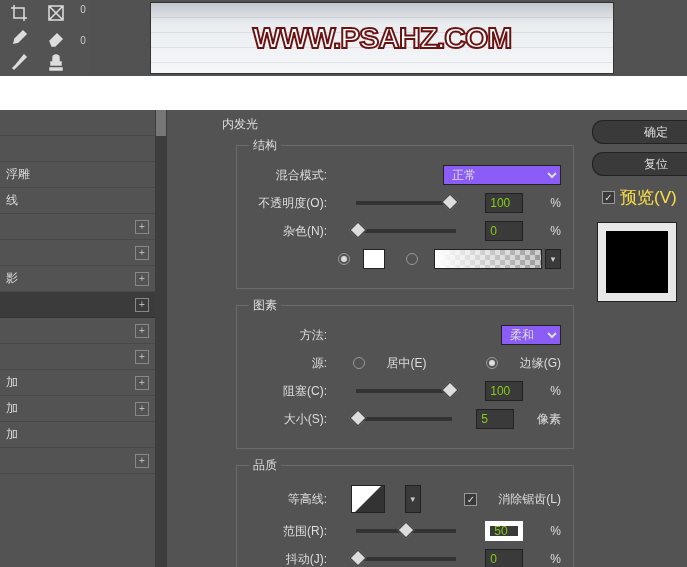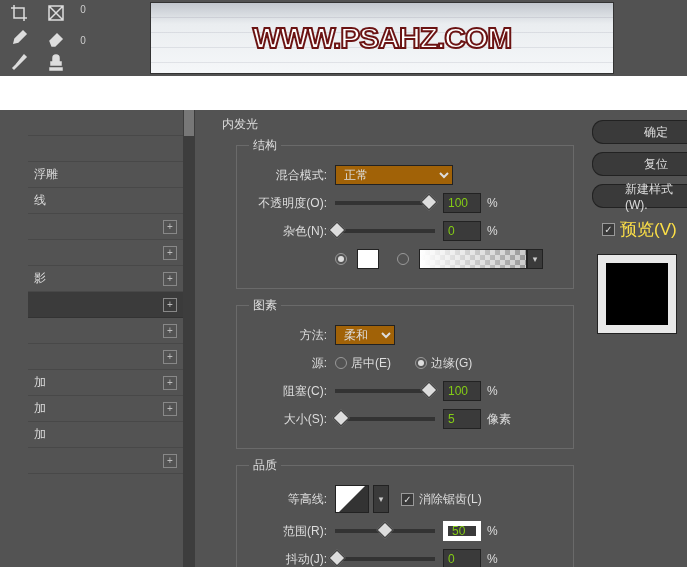--- a/index.html
+++ b/index.html
@@ -15,37 +15,37 @@
 .canvas-img { width: 464px; height: 72px; background: linear-gradient(180deg, #c2c7ce 0%, #eaedf0 30%, #f5f7f9 100%); display: flex; align-items: center; justify-content: center; position: relative; border: 1px solid #333; }
 .canvas-img::before { content:''; position:absolute; inset:0; background: repeating-linear-gradient(180deg, transparent 0 14px, rgba(0,0,40,.08) 14px 15px); }
 .watermark { font-family: Arial Black, sans-serif; font-size: 30px; font-weight: 900; color: #fff; -webkit-text-stroke: 2px #6b1313; position: relative; letter-spacing: -1px; }
 
 .white-strip { height: 34px; background: #fff; }
 
 
 .dialog { height: calc(567px - 76px - 34px); background: #535353; display: flex; position: relative; }
 
 
-.left-col { width: 198px; display: flex; padding-left: 28px; }
+.left-col { width: 198px; display: flex; }
 .effects-list { width: 155px; background: #535353; color: #ddd; overflow: hidden; }
 .eff-row { height: 26px; display: flex; align-items: center; padding: 0 6px; border-bottom: 1px solid rgba(0,0,0,.12); font-size: 12px; justify-content: space-between; }
 .eff-row.sel { background: #3b3b3b; }
 .eff-row.dim { color: #bbb; }
 .plus-box { width: 14px; height: 14px; border: 1px solid #888; color: #bbb; font-size: 10px; display: flex; align-items: center; justify-content: center; cursor: pointer; }
 .left-scroll { width: 12px; background: #3d3d3d; position: relative; }
 .left-scroll .thumb { position: absolute; left: 1px; right: 1px; top: 0; height: 26px; background: #777; }
 
 
 .middle { flex: 1; padding: 6px 14px 0 38px; color: #ddd; overflow: hidden; }
 .panel-title { font-size: 12px; margin-bottom: 4px; margin-left: -14px; }
 fieldset { border: 1px solid #6a6a6a; padding: 10px 12px 12px 12px; margin-bottom: 8px; }
 legend { padding: 0 4px; font-size: 12px; }
-.row { display: flex; align-items: center; margin-bottom: 6px; height: 22px; }
+.row { display: flex; align-items: center; margin-bottom: 6px; height: 22px; justify-content: space-between; }
 .row-label { width: 78px; text-align: right; margin-right: 8px; font-size: 12px; }
-select.combo { background: #a16207; color: #ddd; border: 1px solid #222; height: 20px; font-size: 12px; padding: 0 4px; }
+select.combo { background: #8b5cf6; color: #ddd; border: 1px solid #222; height: 20px; font-size: 12px; padding: 0 4px; }
 .slider-track { width: 100px; height: 4px; background: #333; position: relative; margin-right: 8px; }
 .slider-thumb { position: absolute; top: -5px; width: 12px; height: 12px; background: #ddd; transform: rotate(45deg); border: 1px solid #333; }
 .numbox { width: 38px; height: 20px; background: #3a3a3a; color: #84cc16; border: 1px solid #222; text-align: left; padding: 0 4px; font-size: 12px; }
 .numbox.hl { border: 5px solid #ffffff; }
 .unit { margin-left: 6px; font-size: 12px; }
 .radio-dot { width: 12px; height: 12px; border-radius: 50%; border: 1px solid #999; display: inline-flex; align-items: center; justify-content: center; margin-right: 4px; }
 .radio-dot.on::after { content:''; width: 6px; height: 6px; border-radius: 50%; background: #ddd; }
 .color-swatch { width: 22px; height: 20px; background: #fff; border: 1px solid #222; margin: 0 18px 0 6px; }
 .gradient-swatch { width: 108px; height: 20px; border: 1px solid #222; background: repeating-conic-gradient(#999 0 25%, #ccc 0 50%) 0 0/10px 10px; position: relative; }
 .gradient-swatch::before { content:''; position:absolute; inset:0; background: linear-gradient(90deg, #fff 0%, rgba(255,255,255,0) 100%); }
@@ -265,20 +265,19 @@
         <input class="numbox" value="0" style="">
         <span class="unit">%</span>
       </div>
     </fieldset>
 
   </div>
 
   <div class="right-col">
     <div class="rbtn wide">确定</div>
     <div class="rbtn wide">复位</div>
-    <div class="rbtn wide">新建样式(W).</div>
     <div class="preview-row">
       <span class="checkbox on"></span>
       <span>预览(V)</span>
     </div>
     <div class="preview-box"></div>
   </div>
 </div>
 
 </body></html>

